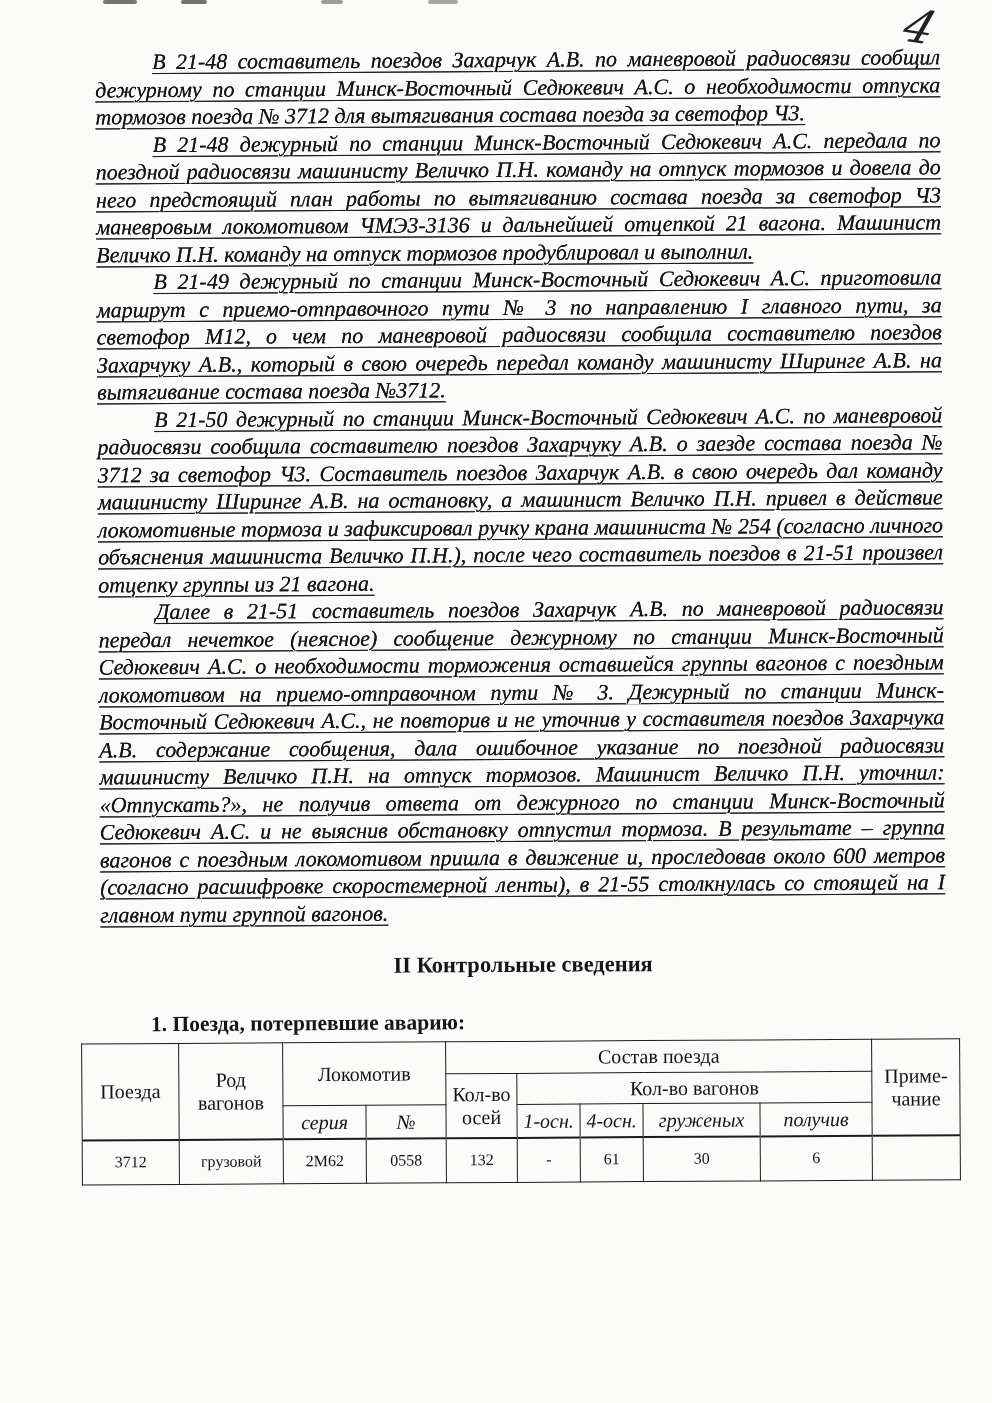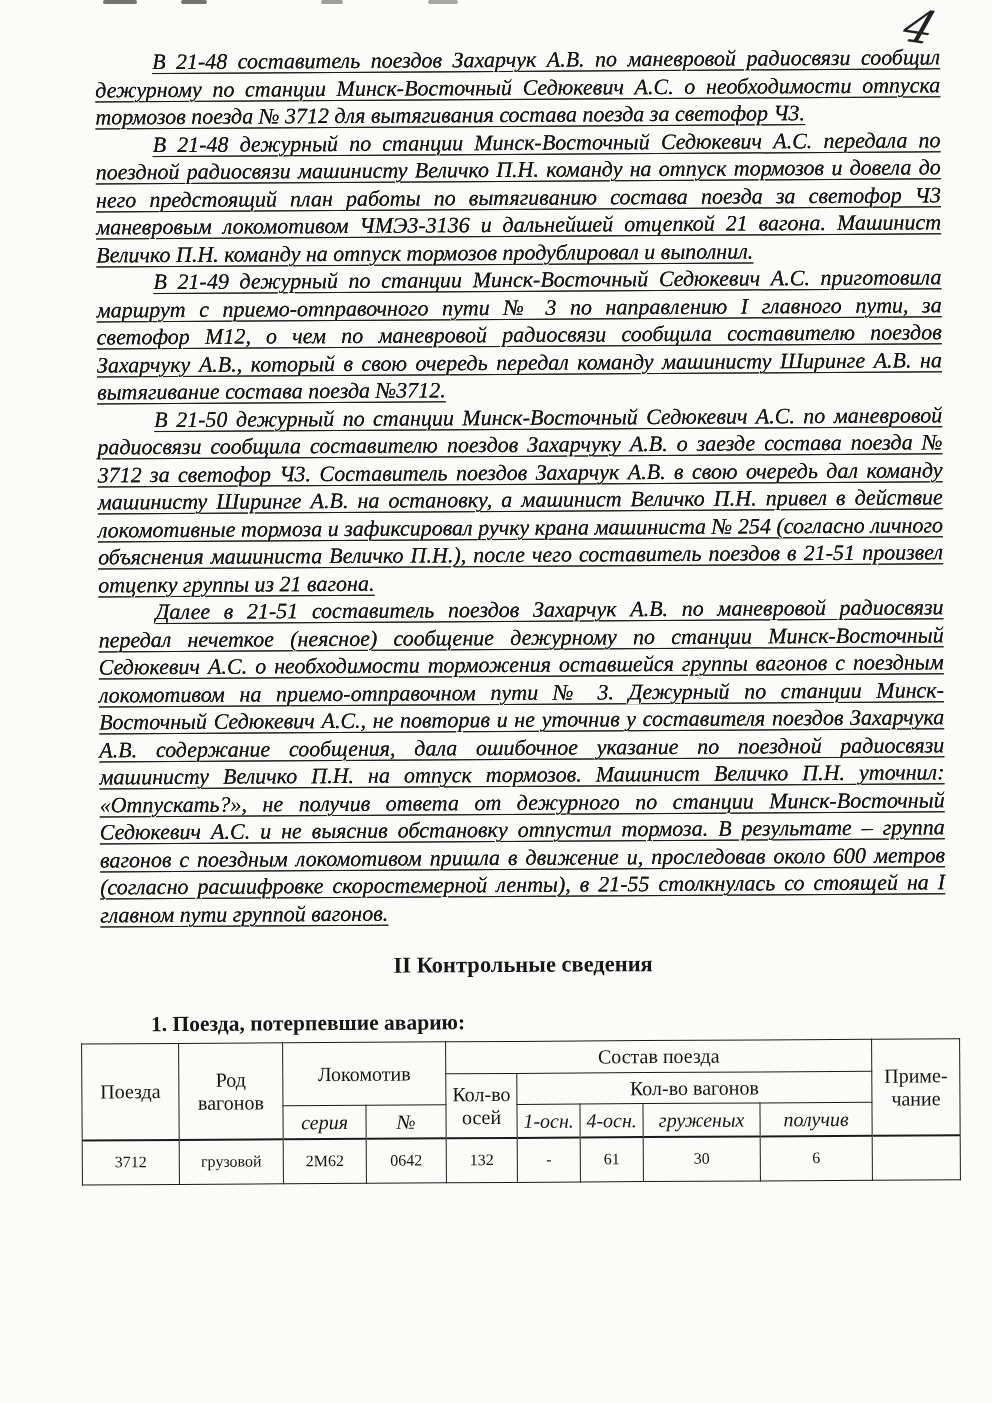--- a/index.html
+++ b/index.html
@@ -144,21 +144,21 @@
           <td>№</td>
           <td>1-осн.</td>
           <td>4-осн.</td>
           <td>груженых</td>
           <td>получив</td>
         </tr>
         <tr class="data">
           <td>3712</td>
           <td>грузовой</td>
           <td>2М62</td>
-          <td>0642</td>
+          <td>0558</td>
           <td>132</td>
           <td>-</td>
           <td>61</td>
           <td>30</td>
           <td>6</td>
           <td></td>
         </tr>
       </tbody>
     </table>
 

